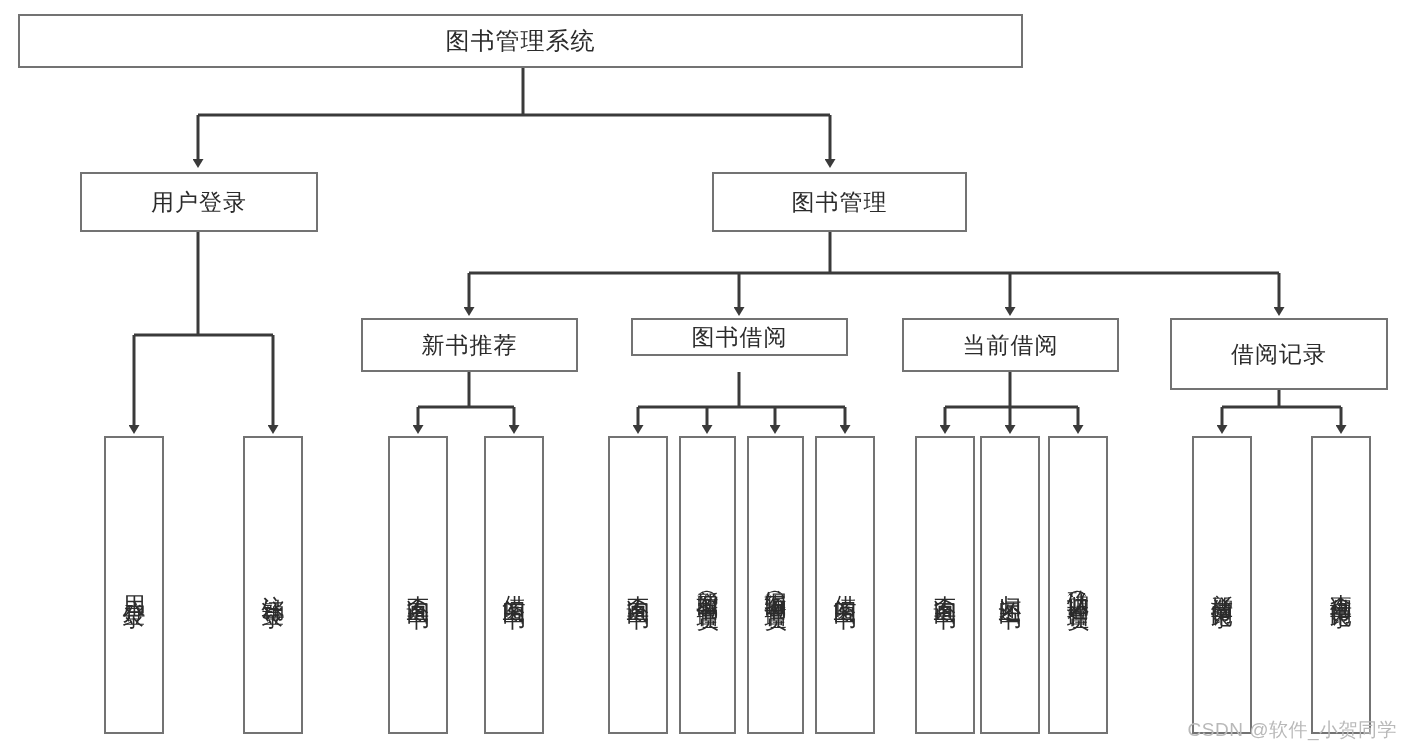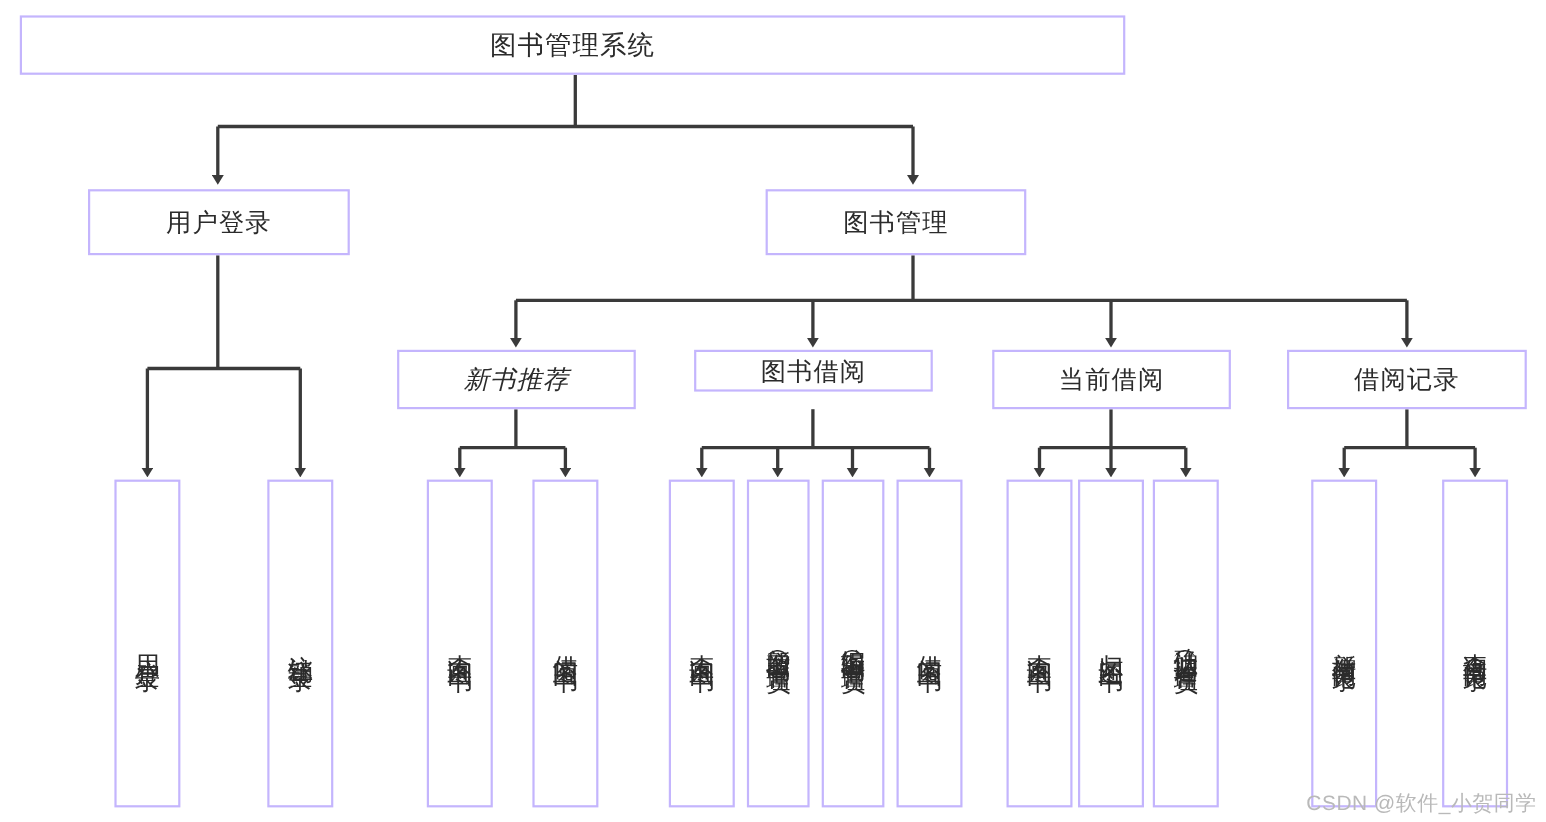--- a/index.html
+++ b/index.html
@@ -19,21 +19,21 @@
     position: absolute;
     left: 0;
     top: 0;
     width: 1405px;
     height: 747px;
     pointer-events: none;
   }
   .node {
     position: absolute;
     box-sizing: border-box;
-    border: 2px solid #c4b5fd;
+    border: 2px solid #737373;
     background: #ffffff;
     display: flex;
     align-items: center;
     justify-content: center;
     color: #2b2b2b;
   }
   .node-h {
     font-size: 23px;
     letter-spacing: 1px;
     white-space: nowrap;
@@ -114,37 +114,37 @@
   </svg>
 
   <div class="node node-root" style="left:18px; top:14px; width:1005px; height:54px;">
     <span class="node-h">图书管理系统</span>
   </div>
 
   <div class="node" style="left:80px; top:172px; width:238px; height:60px;">
     <span class="node-h">用户登录</span>
   </div>
 
-  <div class="node" style="left:696px; top:172px; width:237px; height:60px;">
+  <div class="node" style="left:712px; top:172px; width:255px; height:60px;">
     <span class="node-h">图书管理</span>
   </div>
 
-  <div class="node" style="left:361px; top:318px; width:217px; height:54px;font-style:italic;">
+  <div class="node" style="left:361px; top:318px; width:217px; height:54px;">
     <span class="node-h">新书推荐</span>
   </div>
 
   <div class="node" style="left:631px; top:318px; width:217px; height:38px;">
     <span class="node-h">图书借阅</span>
   </div>
 
   <div class="node" style="left:902px; top:318px; width:217px; height:54px;">
     <span class="node-h">当前借阅</span>
   </div>
 
-  <div class="node" style="left:1170px; top:318px; width:218px; height:54px;">
+  <div class="node" style="left:1170px; top:318px; width:218px; height:72px;">
     <span class="node-h">借阅记录</span>
   </div>
 
   <div class="node" style="left:104px; top:436px; width:60px; height:298px;">
     <span class="node-v">用户登录</span>
   </div>
 
   <div class="node" style="left:243px; top:436px; width:60px; height:298px;">
     <span class="node-v">注销登录</span>
   </div>

